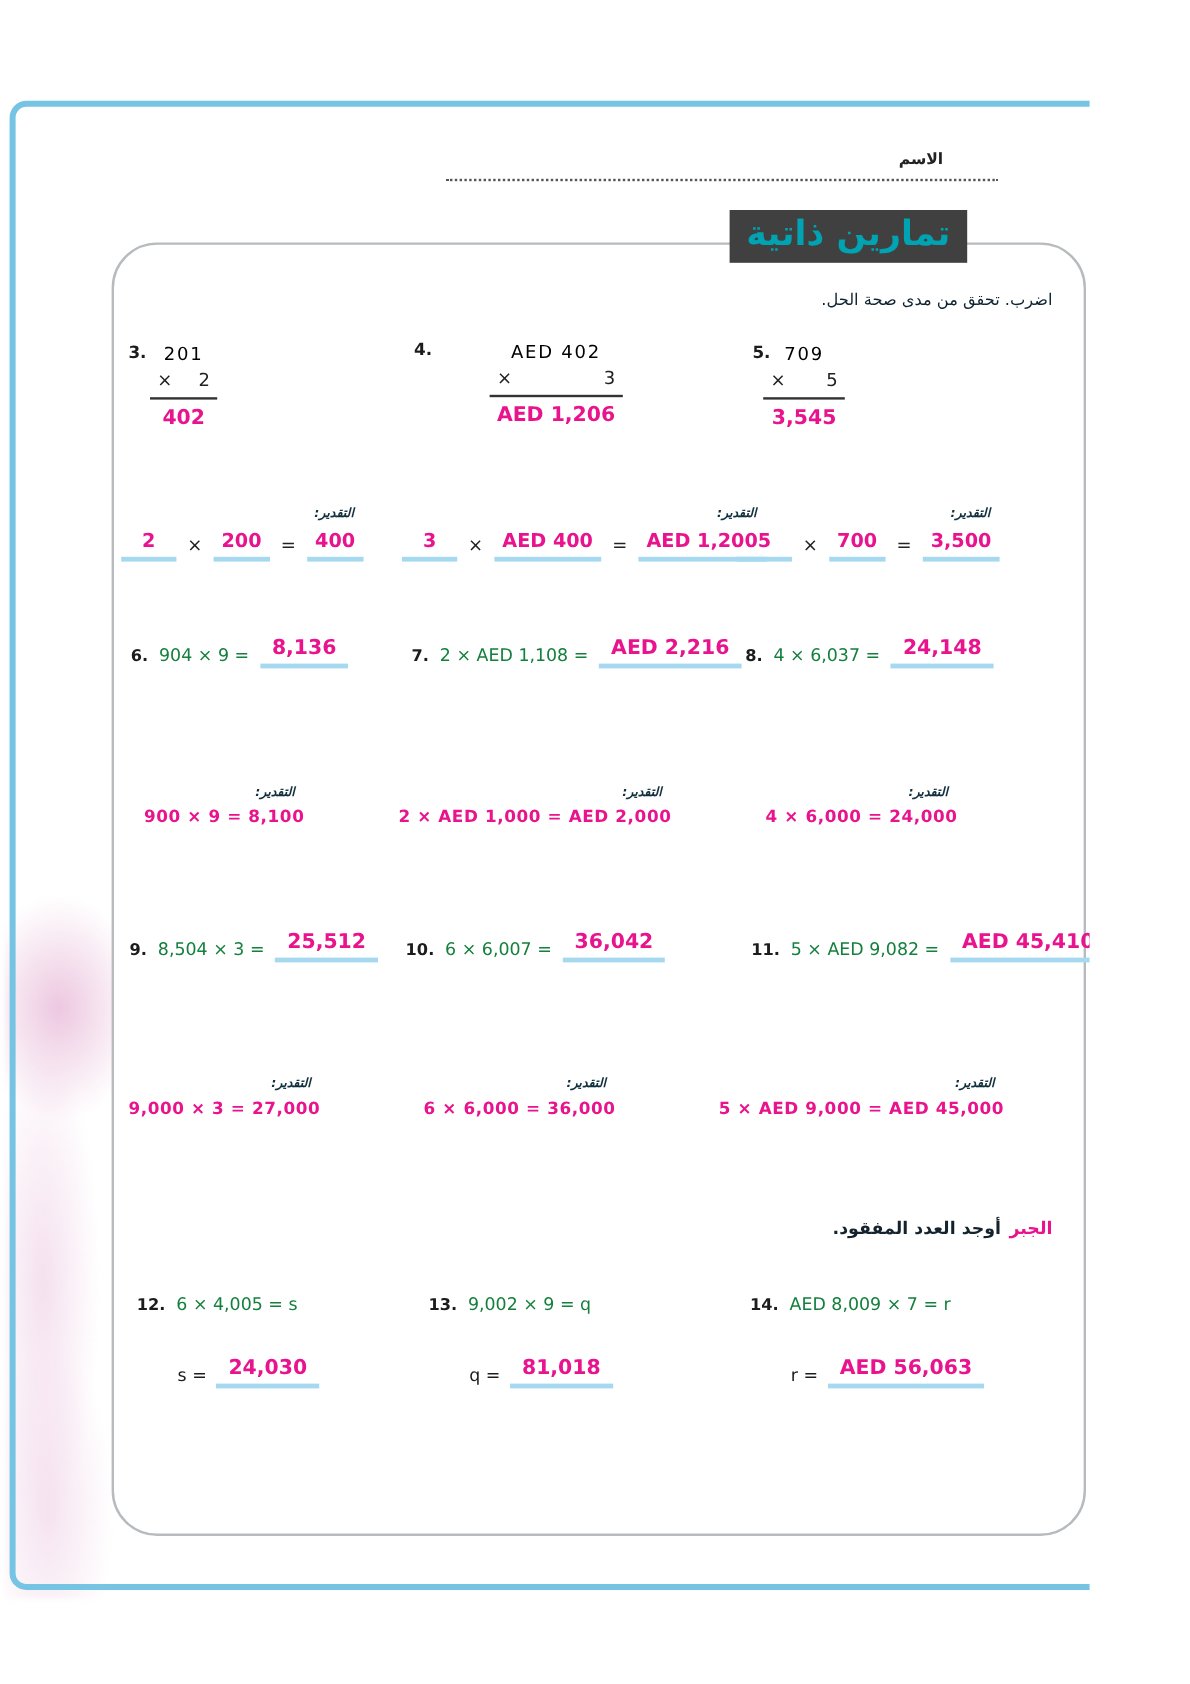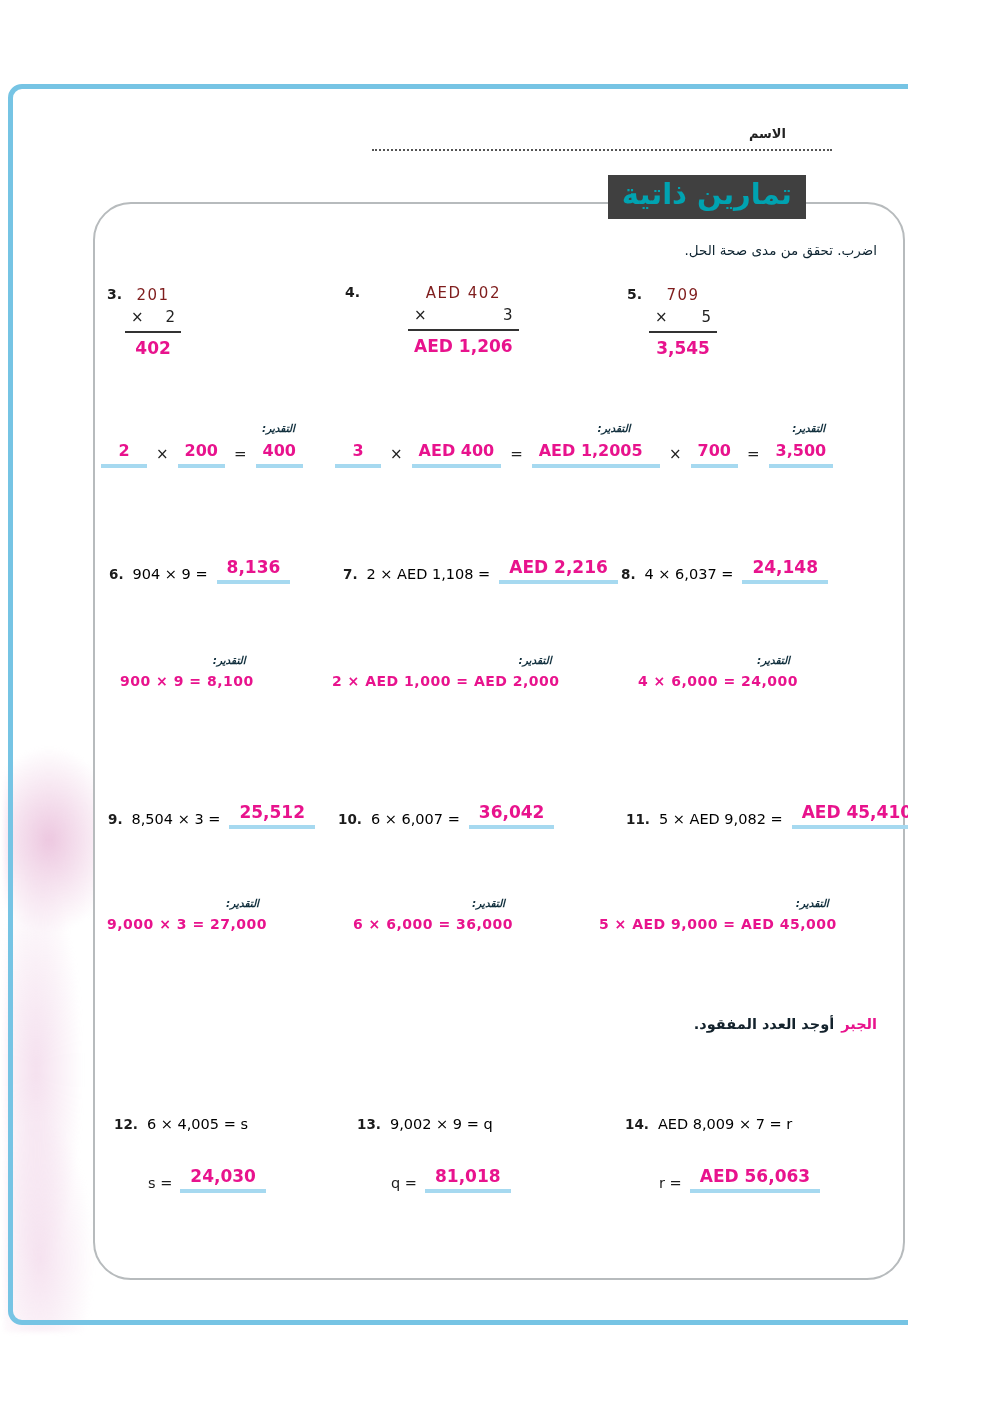--- a/index.html
+++ b/index.html
@@ -27,37 +27,37 @@
 
   .instruction { position: absolute; top: 38px; right: 26px; direction: rtl;
                  font-size: 13.5px; font-weight: normal; color: #0d2330; }
 
   .pink { color: #e8138d; font-weight: bold; }
 
   
   .vprob { position: absolute; display: flex; align-items: flex-start; }
   .vnum  { font-size: 14px; font-weight: bold; color: #1c1c1c; }
   .vstack{ display: flex; flex-direction: column; align-items: center; }
-  .vtop  { font-size: 15px; color: #7f1d1d; letter-spacing: 1.5px; white-space: nowrap; }
+  .vtop  { font-size: 15px; color: #000000; letter-spacing: 1.5px; white-space: nowrap; }
   .vmul  { align-self: stretch; display: flex; justify-content: space-between; font-size: 15px; color: #222; margin: 4px 0 5px; }
   .vrule { width: calc(100% + 12px); border-top: 2px solid #333; }
   .vans  { margin-top: 5px; font-size: 17px; white-space: nowrap; }
 
   
   .est-group { position: absolute; display: flex; flex-direction: column; align-items: flex-end; }
   .est-label { direction: rtl; font-size: 10.5px; font-weight: bold; color: #12303e; margin: 0 8px 7px 0; font-style: italic; }
   .blankrow  { display: flex; align-items: flex-end; gap: 9px; }
   .blank { border-bottom: 4px solid #a6d9f0; min-width: 46px; text-align: center;
            padding: 0 7px 4px; font-size: 16px; white-space: nowrap; }
   .bop   { font-size: 15px; color: #222; padding-bottom: 5px; }
 
   
   .iprob { position: absolute; display: flex; align-items: flex-end; gap: 9px; white-space: nowrap; }
   .inum  { font-size: 13.5px; font-weight: bold; color: #1c1c1c; padding-bottom: 2px; }
-  .iexpr { font-size: 14.5px; color: #000000; padding-bottom: 2px; margin-top: 36px; }
+  .iexpr { font-size: 14.5px; color: #15803d; padding-bottom: 2px; }
   .ansblank { border-bottom: 4px solid #a6d9f0; padding: 0 10px 3px; font-size: 17px;
               text-align: center; min-width: 70px; white-space: nowrap; }
 
   
   .est-eq { position: absolute; display: flex; flex-direction: column; align-items: flex-end; }
   .eq { font-size: 14px; white-space: nowrap; letter-spacing: .5px; }
 
   
   .alg-header { position: absolute; direction: rtl; font-size: 14.5px; font-weight: bold; color: #13222c; }
   .alg-kw { color: #e8138d; margin-left: 7px; }
@@ -107,21 +107,21 @@
           <span>×</span>
           <span>3</span>
         </div>
         <div class="vrule"></div>
         <div class="vans pink">AED 1,206</div>
       </div>
     </div>
 
     <div class="vprob" style="left:532px;top:82px;">
       <span class="vnum">5.</span>
-      <div class="vstack" style="min-width:56px;margin-left:13px;">
+      <div class="vstack" style="min-width:56px;margin-left:0;">
         <div class="vtop">709</div>
         <div class="vmul">
           <span>×</span>
           <span>5</span>
         </div>
         <div class="vrule"></div>
         <div class="vans pink">3,545</div>
       </div>
     </div>
 

